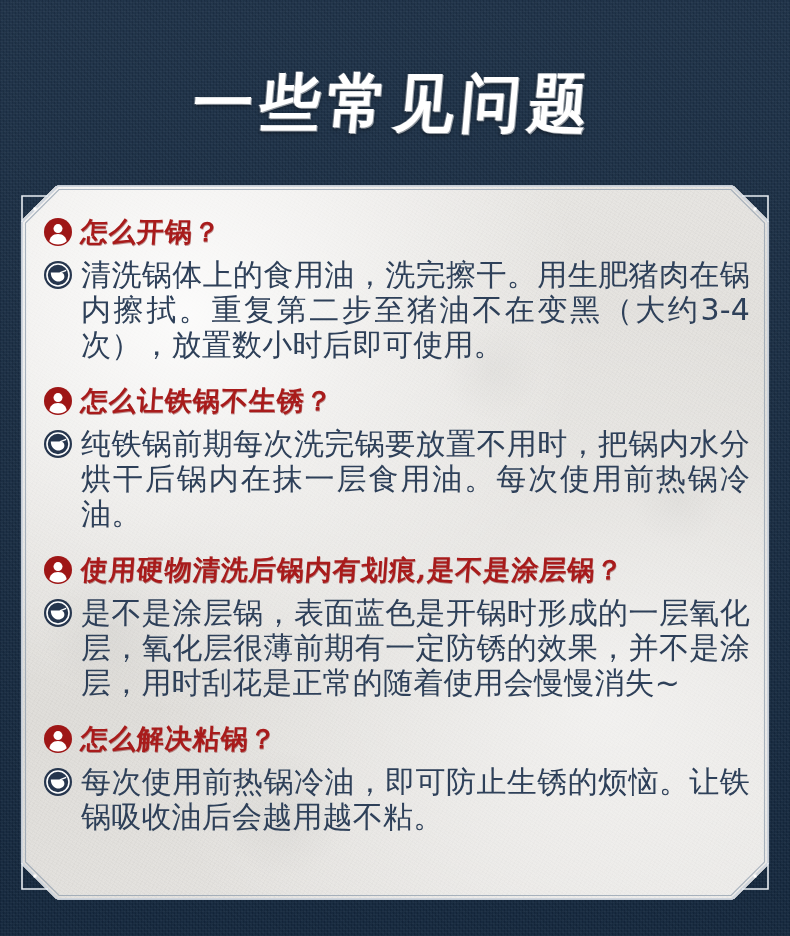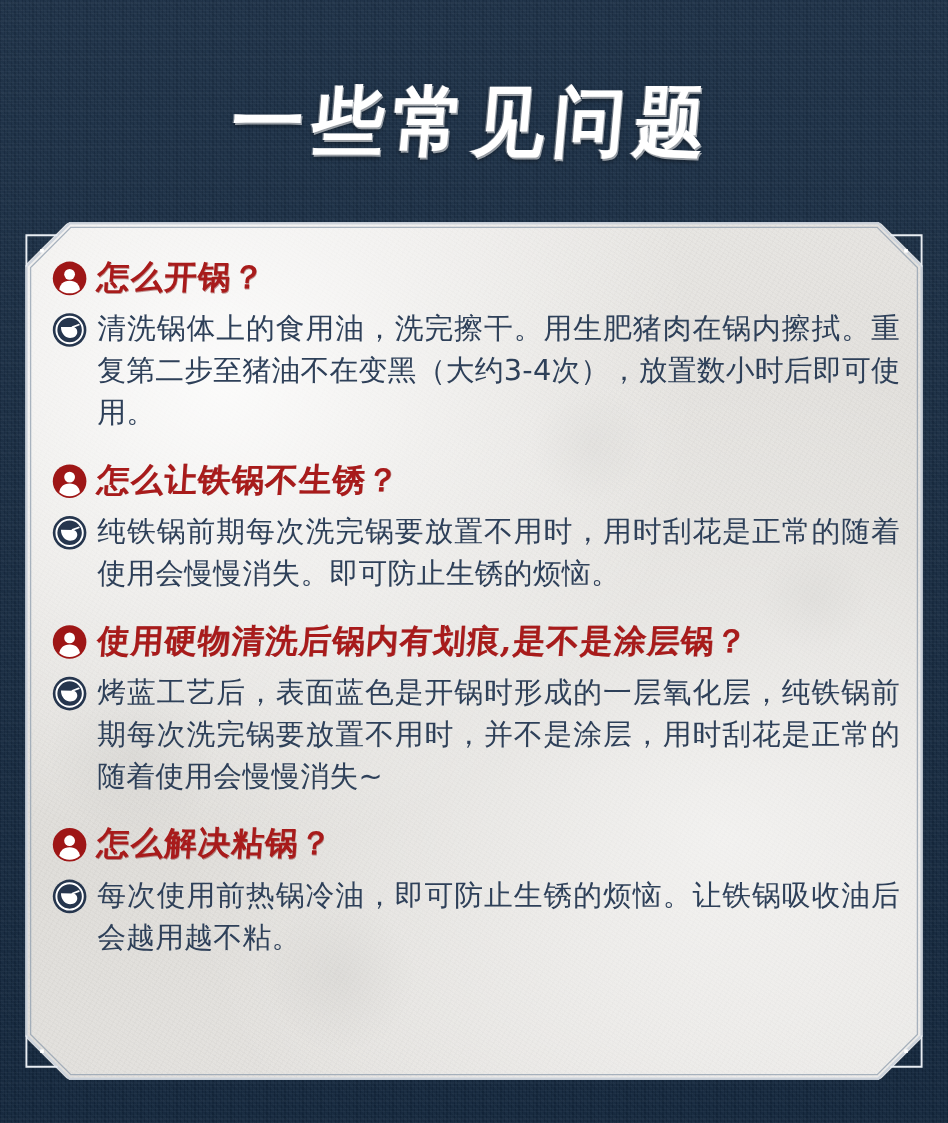--- a/index.html
+++ b/index.html
@@ -132,21 +132,21 @@
     letter-spacing: 1px;
     transform: skewX(-4deg);
     transform-origin: left center;
     text-shadow: 0.5px 0.5px 0 rgba(120,15,15,0.45);
     white-space: nowrap;
   }
 
   .a-text {
     color: #2e4059;
     font-family: "DejaVu Sans", "Liberation Sans", sans-serif;
-    font-size: 24px;
+    font-size: 30px;
     line-height: 35px;
     letter-spacing: 0.2px;
     text-align: justify;
     text-justify: inter-ideograph;
   }
 </style>
 </head>
 <body>
 
 <div id="page">
@@ -209,21 +209,21 @@
         <span class="q-text">怎么让铁锅不生锈？</span>
       </div>
       <div class="a-row">
         <span class="a-icon">
           <svg width="28" height="28" viewBox="0 0 28 28">
             <circle cx="14" cy="14" r="11" fill="none" stroke="#ffffff" stroke-width="1.6"></circle>
             <path d="M 6.8 11.4 C 6.8 17.2 11 20.6 14.4 20.6 C 18.2 20.6 20.4 18.2 20.4 15.6 C 20.4 13.2 18.6 11.6 16.4 11.6 L 6.8 11.4 Z" fill="#ffffff"></path>
             <path d="M 16.4 11.6 L 21.6 9.6" stroke="#ffffff" stroke-width="1.5" stroke-linecap="round"></path>
           </svg>
         </span>
-        <span class="a-text">纯铁锅前期每次洗完锅要放置不用时，用时刮花是正常的随着使用会慢慢消失。即可防止生锈的烦恼。</span>
+        <span class="a-text">纯铁锅前期每次洗完锅要放置不用时，把锅内水分烘干后锅内在抹一层食用油。每次使用前热锅冷油。</span>
       </div>
     </div>
 
     <div class="faq-item">
       <div class="q-row">
         <span class="q-icon">
           <svg width="28" height="28" viewBox="0 0 28 28">
             <circle cx="14" cy="10.6" r="4.5" fill="#ffffff"></circle>
             <path d="M 14 16 C 8.6 16 5.9 19.4 5.4 23.2 A 13 13 0 0 0 22.6 23.2 C 22.1 19.4 19.4 16 14 16 Z" fill="#ffffff"></path>
           </svg>
@@ -231,21 +231,21 @@
         <span class="q-text">使用硬物清洗后锅内有划痕,是不是涂层锅？</span>
       </div>
       <div class="a-row">
         <span class="a-icon">
           <svg width="28" height="28" viewBox="0 0 28 28">
             <circle cx="14" cy="14" r="11" fill="none" stroke="#ffffff" stroke-width="1.6"></circle>
             <path d="M 6.8 11.4 C 6.8 17.2 11 20.6 14.4 20.6 C 18.2 20.6 20.4 18.2 20.4 15.6 C 20.4 13.2 18.6 11.6 16.4 11.6 L 6.8 11.4 Z" fill="#ffffff"></path>
             <path d="M 16.4 11.6 L 21.6 9.6" stroke="#ffffff" stroke-width="1.5" stroke-linecap="round"></path>
           </svg>
         </span>
-        <span class="a-text">烤蓝工艺后，表面蓝色是开锅时形成的一层氧化层，纯铁锅前期每次洗完锅要放置不用时，并不是涂层，用时刮花是正常的随着使用会慢慢消失~</span>
+        <span class="a-text">是不是涂层锅，表面蓝色是开锅时形成的一层氧化层，氧化层很薄前期有一定防锈的效果，并不是涂层，用时刮花是正常的随着使用会慢慢消失~</span>
       </div>
     </div>
 
     <div class="faq-item">
       <div class="q-row">
         <span class="q-icon">
           <svg width="28" height="28" viewBox="0 0 28 28">
             <circle cx="14" cy="10.6" r="4.5" fill="#ffffff"></circle>
             <path d="M 14 16 C 8.6 16 5.9 19.4 5.4 23.2 A 13 13 0 0 0 22.6 23.2 C 22.1 19.4 19.4 16 14 16 Z" fill="#ffffff"></path>
           </svg>

